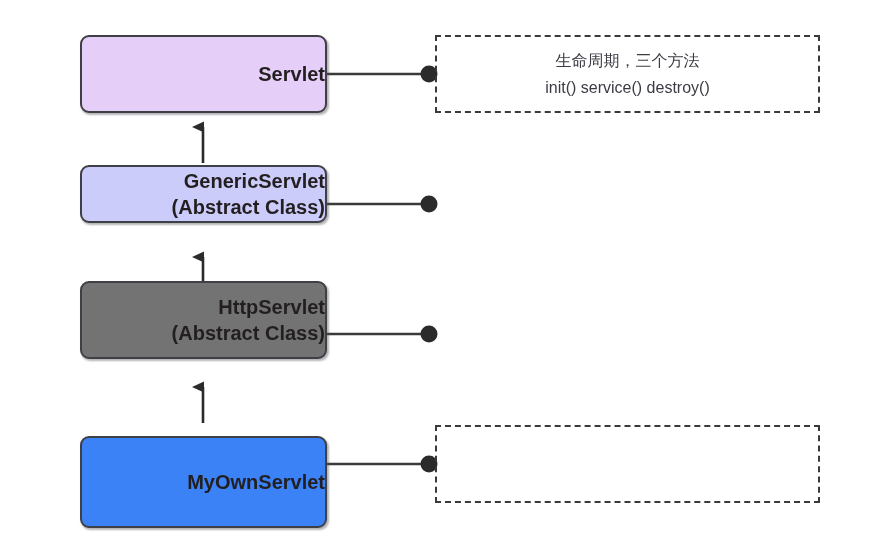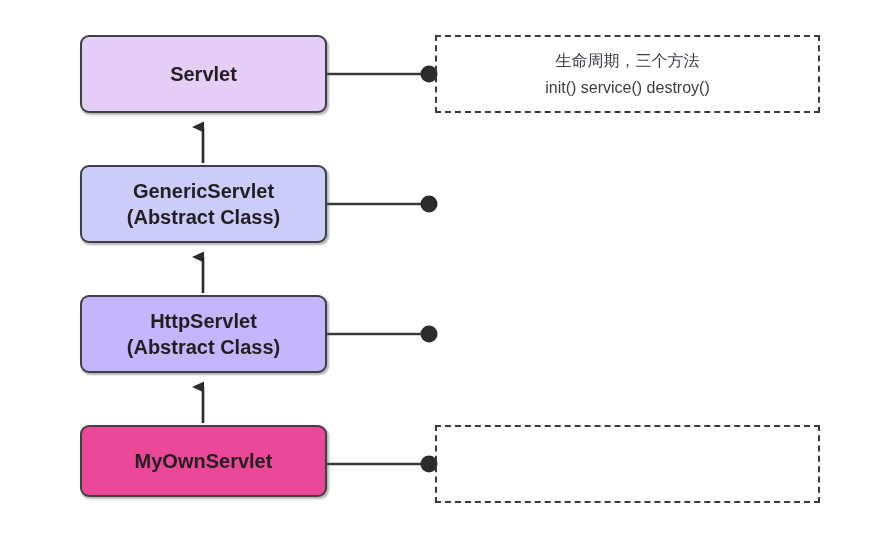--- a/index.html
+++ b/index.html
@@ -29,21 +29,21 @@
   .class-box {
     position: absolute;
     left: 80px;
     width: 247px;
     height: 78px;
     box-sizing: border-box;
     border: 2.5px solid #3f3f46;
     border-radius: 9px;
     display: flex;
     flex-direction: column;
-    align-items: center;
+    align-items: flex-end;
     justify-content: center;
     box-shadow: 1.5px 2px 2px rgba(90,90,95,0.45);
     z-index: 3;
   }
   .class-box .line1,
   .class-box .line2 {
     font-weight: bold;
     font-size: 20px;
     line-height: 26px;
     color: #231f20;
@@ -113,31 +113,31 @@
     <g>
       <line x1="327" y1="464" x2="430" y2="464" stroke="#3a3a3a" stroke-width="2.6"></line>
       <circle cx="429" cy="464" r="8.5" fill="#2b2b2b"></circle>
     </g>
   </svg>
 
   <div class="class-box row-0" style="background: rgb(229, 207, 249); border-color: rgb(63, 63, 70); left: 80px; top: 35px; width: 247px; height: 78px;">
     <span class="line1">Servlet</span>
   </div>
 
-  <div class="class-box row-1" style="background: rgb(204, 204, 250); border-color: rgb(63, 63, 70); left: 80px; top: 165px; width: 247px; height: 78px;">
+  <div class="class-box row-1" style="background: rgb(204, 204, 250); border-color: rgb(63, 63, 70); left: 80px; top: 165px; width: 247px; height: 58px;">
     <span class="line1">GenericServlet</span>
     <span class="line2">(Abstract Class)</span>
   </div>
 
-  <div class="class-box row-2" style="background: #c4b5fd; border-color: rgb(63, 63, 70); left: 80px; top: 295px; width: 247px; height: 78px;">
+  <div class="class-box row-2" style="background: #737373; border-color: rgb(63, 63, 70); left: 80px; top: 281px; width: 247px; height: 78px;">
     <span class="line1">HttpServlet</span>
     <span class="line2">(Abstract Class)</span>
   </div>
 
-  <div class="class-box row-3" style="background: #ec4899; border-color: rgb(63, 63, 70); left: 80px; top: 425px; width: 247px; height: 72px;">
+  <div class="class-box row-3" style="background: #3b82f6; border-color: rgb(63, 63, 70); left: 80px; top: 436px; width: 247px; height: 92px;">
     <span class="line1">MyOwnServlet</span>
   </div>
 
   <div class="note-box row-0" style="left: 435px; top: 35px; width: 385px; height: 78px; border-color: rgb(58, 58, 58);">
     <span class="nline">生命周期，三个方法</span>
     <span class="nline">init() service() destroy()</span>
   </div>
 
 
 

